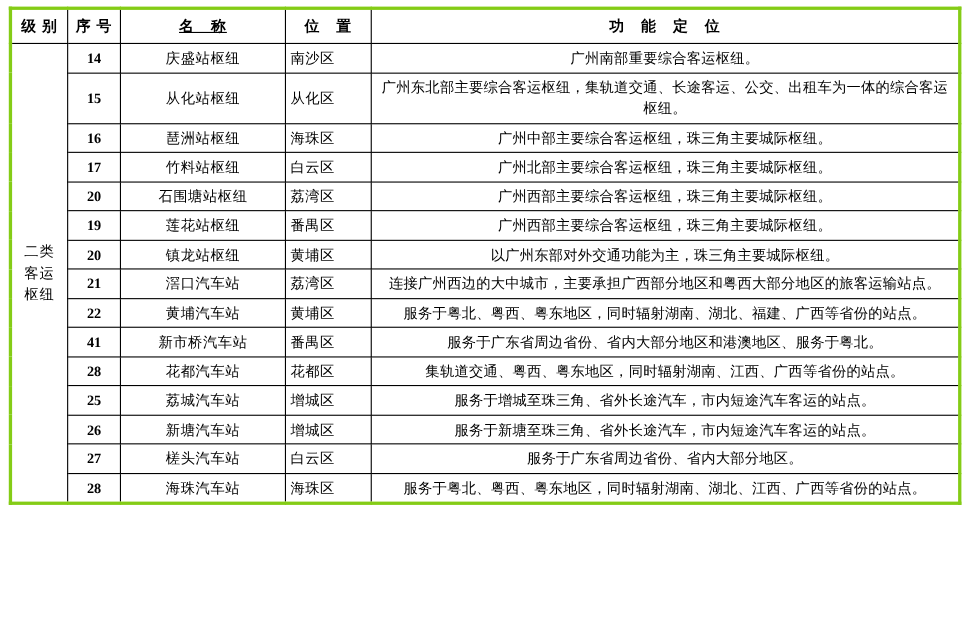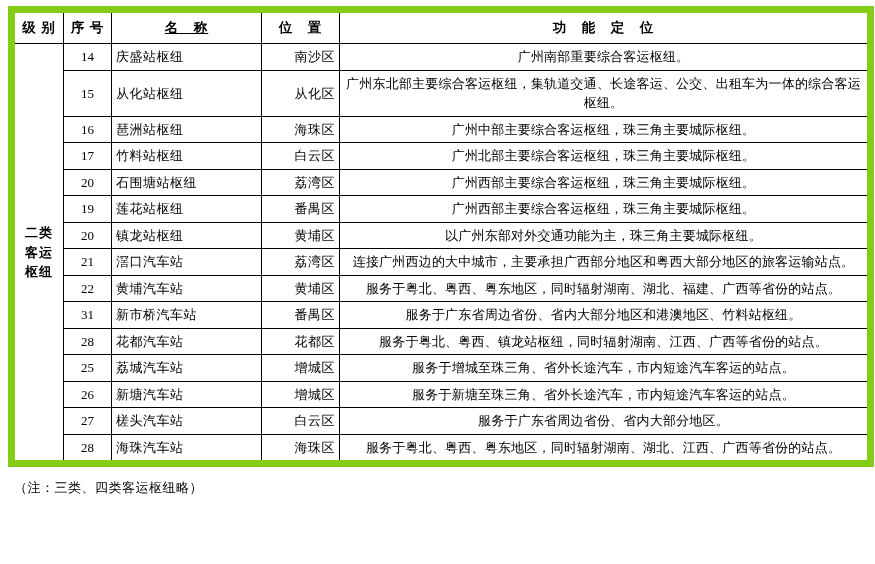--- a/index.html
+++ b/index.html
@@ -19,21 +19,21 @@
     width: 875px;
     height: 564px;
     box-sizing: border-box;
     padding: 6px 8px 0 8px;
   }
   table.hub-table {
     border-collapse: collapse;
     table-layout: fixed;
     width: 866px;
     margin: 0 auto;
-    border: 7px solid #84cc16;
+    border: 3px solid #84cc16;
   }
   table.hub-table th,
   table.hub-table td {
     border: 1px solid #000;
     padding: 3px 4px;
     font-size: 13px;
     line-height: 1.5;
     vertical-align: middle;
   }
   table.hub-table th {
@@ -48,33 +48,33 @@
   th.col-name    { width: 150px; text-decoration: underline; }
   th.col-location{ width: 78px; }
   th.col-function{ width: auto; }
 
   td.level-cell {
     text-align: center;
     font-size: 13.5px;
     line-height: 1.85;
     letter-spacing: 1px;
     width: 52px;
+  }
+  td.index-cell {
+    text-align: center;
+    font-size: 13px;
     font-weight: bold;
   }
-  td.index-cell {
-    text-align: center;
-    font-size: 13px;
-  }
   td.name-cell {
+    text-align: center;
+    font-size: 13px;
+    letter-spacing: 0.5px;
+  }
+  td.location-cell {
     text-align: left;
-    font-size: 13px;
-    letter-spacing: 0.5px;
-  }
-  td.location-cell {
-    text-align: right;
     font-size: 13px;
     letter-spacing: 0.5px;
   }
   td.function-cell {
     text-align: center;
     font-size: 13px;
     padding-left: 8px;
     padding-right: 8px;
     letter-spacing: 0.2px;
   }
@@ -165,30 +165,30 @@
         <td class="location-cell">荔湾区</td>
         <td class="function-cell">连接广州西边的大中城市，主要承担广西部分地区和粤西大部分地区的旅客运输站点。</td>
       </tr>
       <tr>
         <td class="index-cell">22</td>
         <td class="name-cell">黄埔汽车站</td>
         <td class="location-cell">黄埔区</td>
         <td class="function-cell">服务于粤北、粤西、粤东地区，同时辐射湖南、湖北、福建、广西等省份的站点。</td>
       </tr>
       <tr>
-        <td class="index-cell">31</td>
+        <td class="index-cell">41</td>
         <td class="name-cell">新市桥汽车站</td>
         <td class="location-cell">番禺区</td>
-        <td class="function-cell">服务于广东省周边省份、省内大部分地区和港澳地区、竹料站枢纽。</td>
+        <td class="function-cell">服务于广东省周边省份、省内大部分地区和港澳地区、服务于粤北。</td>
       </tr>
       <tr>
         <td class="index-cell">28</td>
         <td class="name-cell">花都汽车站</td>
         <td class="location-cell">花都区</td>
-        <td class="function-cell">服务于粤北、粤西、镇龙站枢纽，同时辐射湖南、江西、广西等省份的站点。</td>
+        <td class="function-cell">集轨道交通、粤西、粤东地区，同时辐射湖南、江西、广西等省份的站点。</td>
       </tr>
       <tr>
         <td class="index-cell">25</td>
         <td class="name-cell">荔城汽车站</td>
         <td class="location-cell">增城区</td>
         <td class="function-cell">服务于增城至珠三角、省外长途汽车，市内短途汽车客运的站点。</td>
       </tr>
       <tr>
         <td class="index-cell">26</td>
         <td class="name-cell">新塘汽车站</td>
@@ -203,15 +203,14 @@
       </tr>
       <tr>
         <td class="index-cell">28</td>
         <td class="name-cell">海珠汽车站</td>
         <td class="location-cell">海珠区</td>
         <td class="function-cell">服务于粤北、粤西、粤东地区，同时辐射湖南、湖北、江西、广西等省份的站点。</td>
       </tr>
     </tbody>
   </table>
 
-  <div class="note">（注：三类、四类客运枢纽略）</div>
 
 </div>
 
 </body></html>

